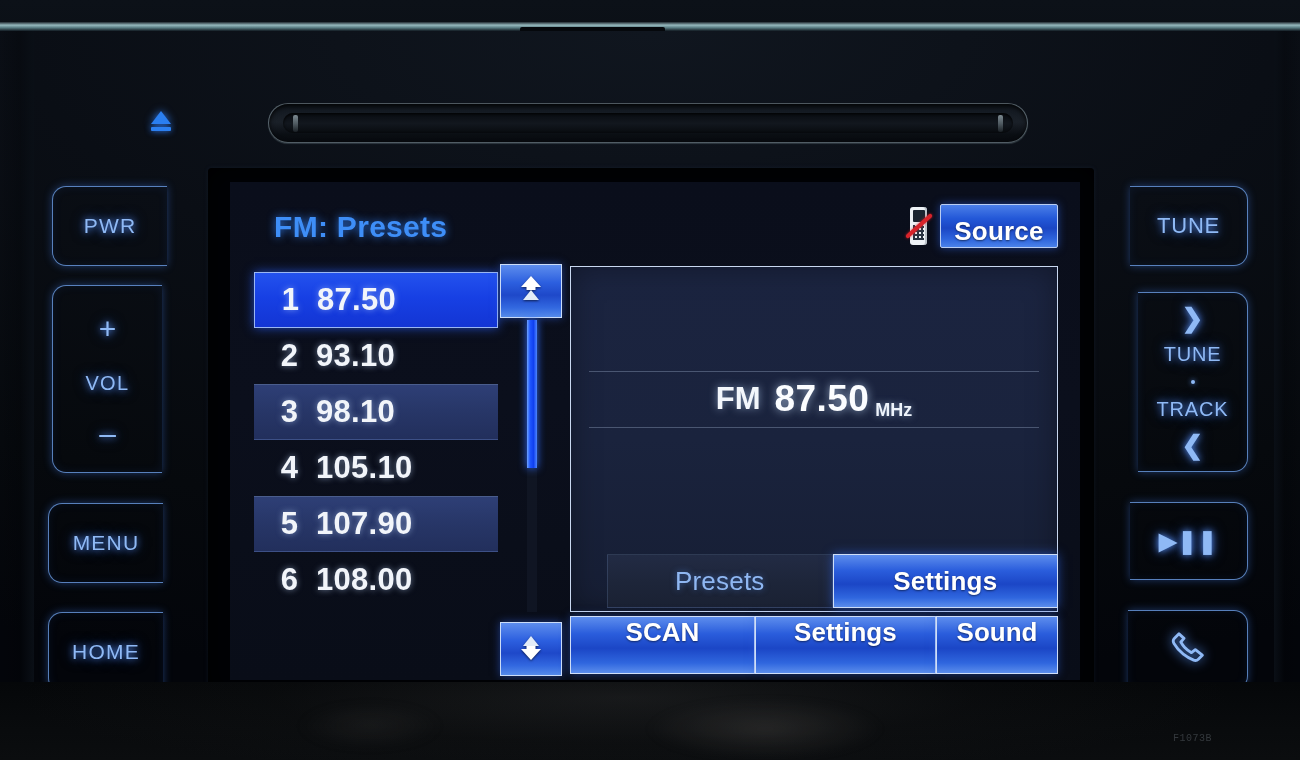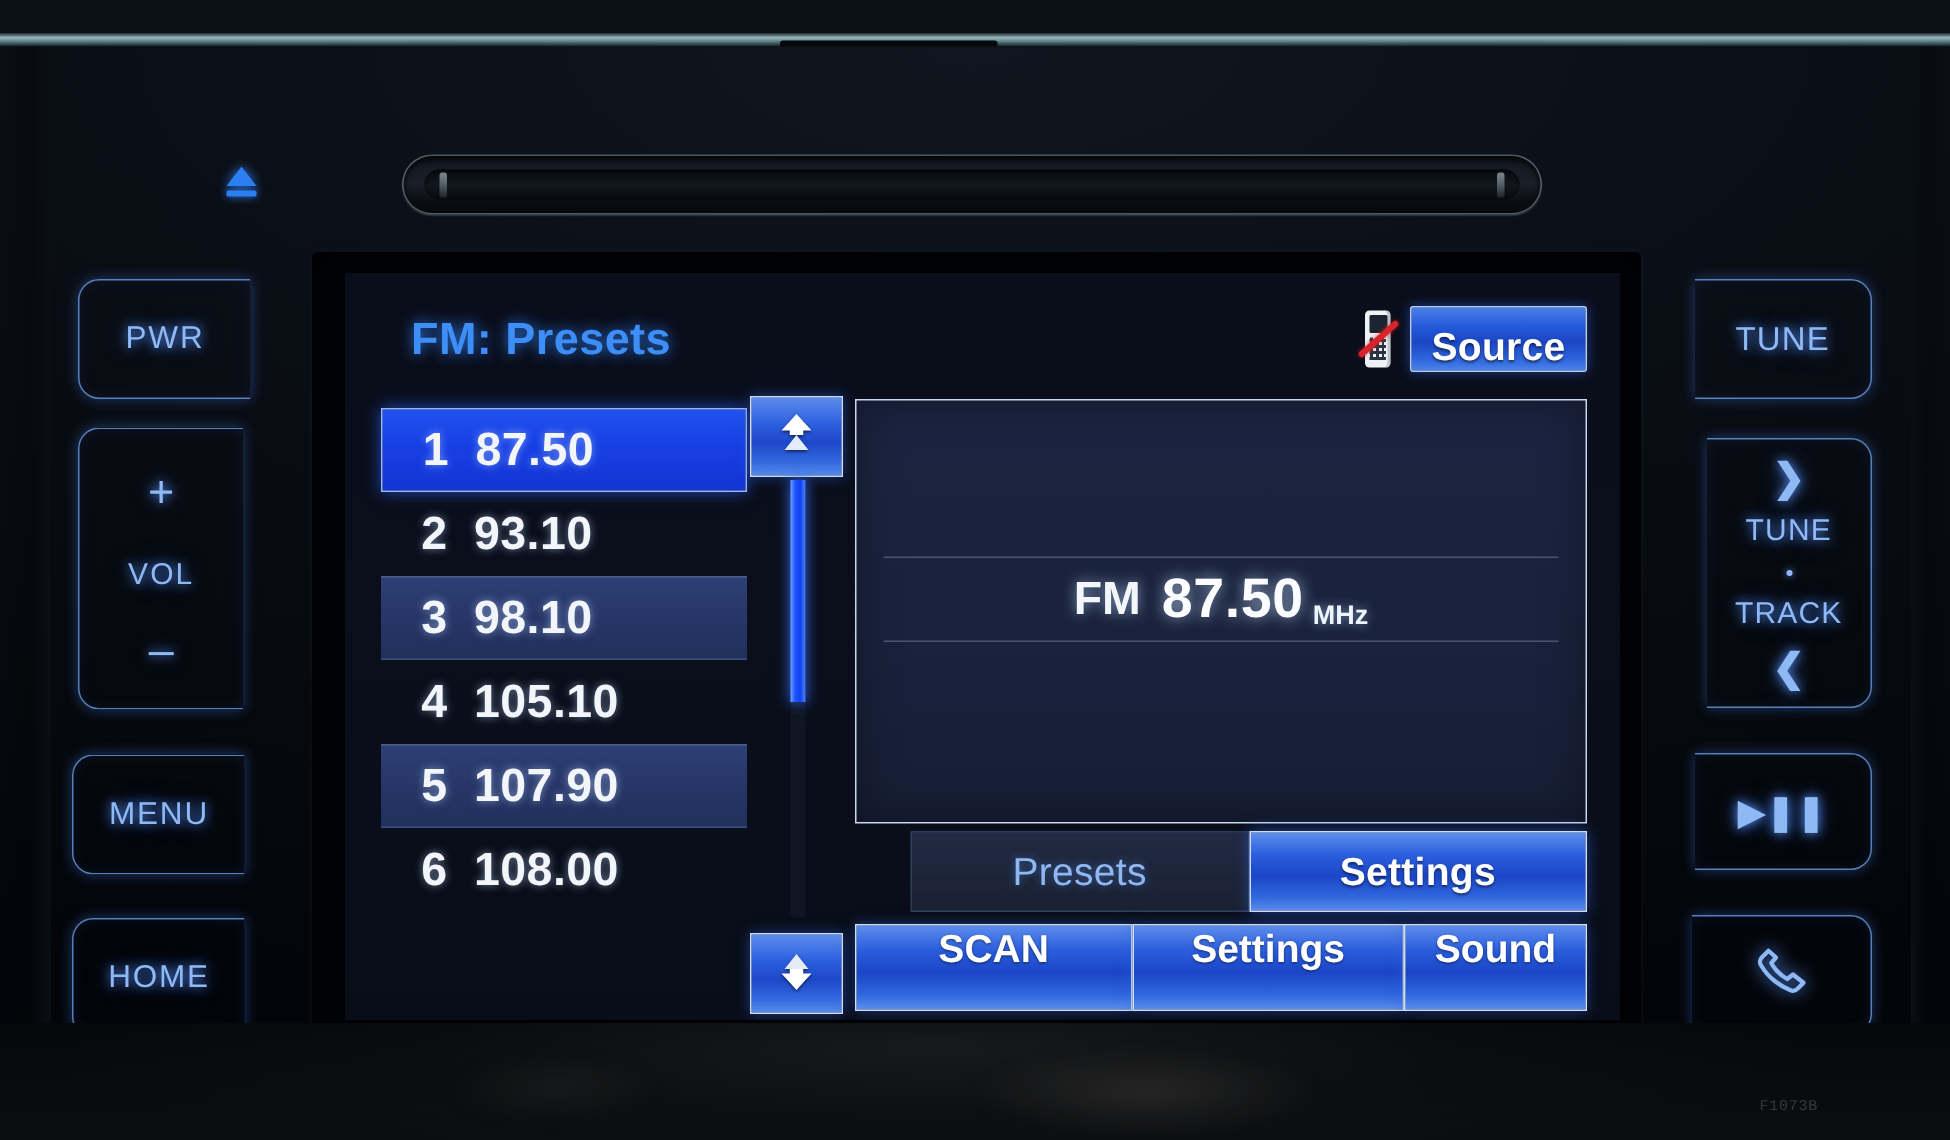--- a/index.html
+++ b/index.html
@@ -327,21 +327,21 @@
     left: 0; top: 0;
     width: 10px; height: 148px;
     background: linear-gradient(90deg, #6fa3ff 0%, #1f57ff 30%, #1040f0 65%, #4d86ff 100%);
     box-shadow: 0 0 9px rgba(50,110,255,.95);
   }
 
   
   .np-panel {
     position: absolute;
     left: 340px; top: 84px;
-    width: 488px; height: 283px;
+    width: 488px; height: 346px;
     background: linear-gradient(180deg, #1b2440 0%, #1a233d 50%, #161e34 100%);
     border: 1.5px solid #c9d8f0;
     box-shadow: inset 0 0 30px rgba(0,0,0,.35);
   }
   .np-line {
     position: absolute; left: 18px; right: 18px; height: 1px;
     background: rgba(185,205,235,.30);
   }
   .np-line.l1 { top: 104px; }
   .np-line.l2 { top: 160px; }

